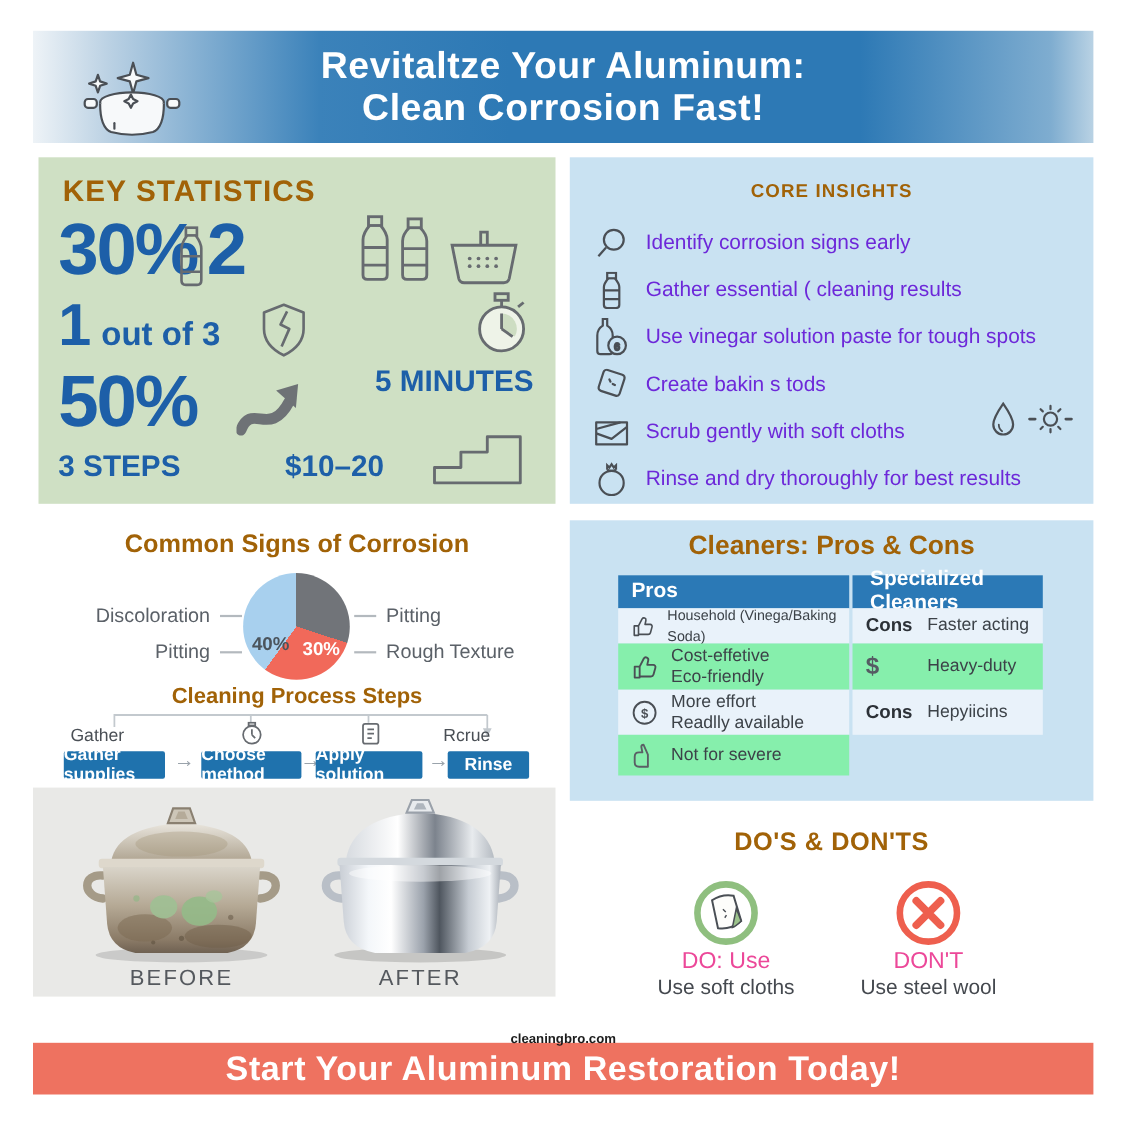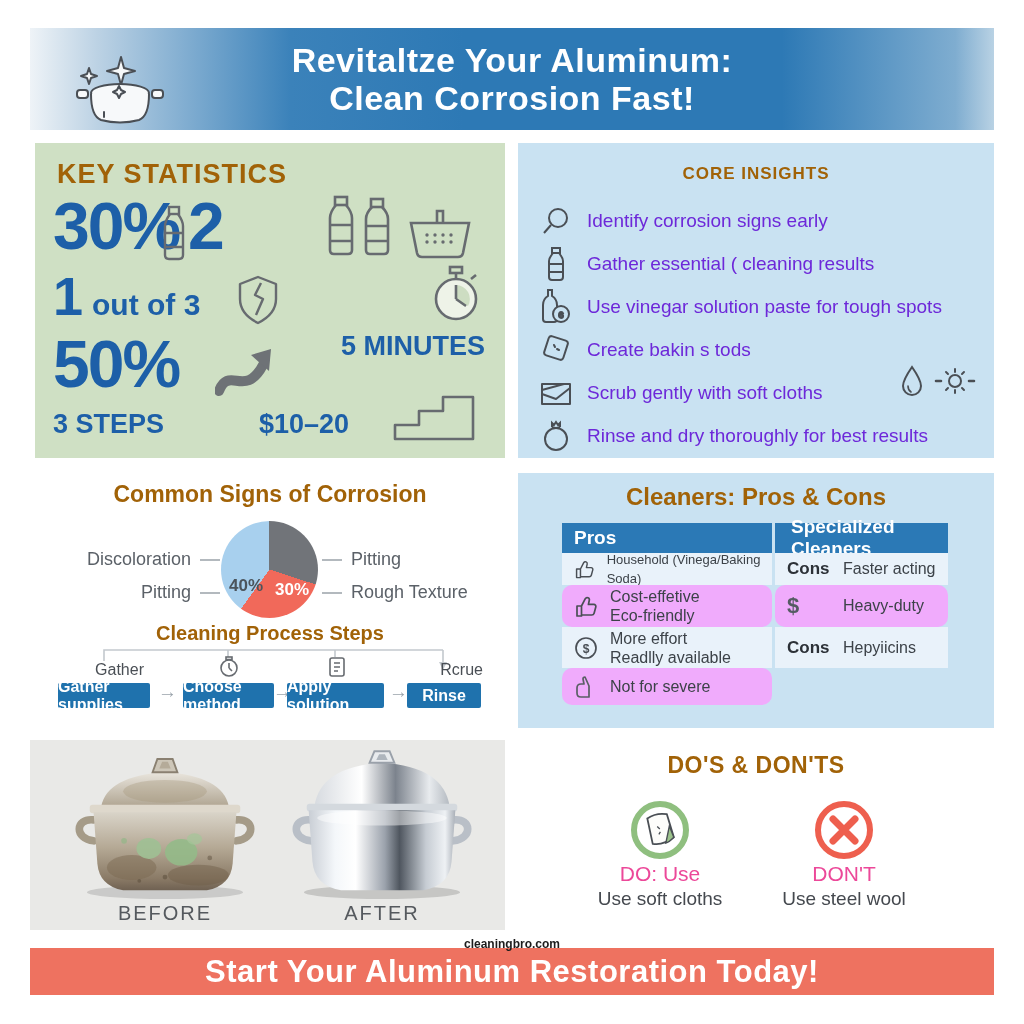--- a/index.html
+++ b/index.html
@@ -11,21 +11,21 @@
   
   .header{position:absolute;left:30px;top:28px;width:964px;height:102px;
     background:linear-gradient(90deg,#eef3f7 0%,#bcd2e4 7%,#3b82ba 27%,#2d79b5 45%,#2d79b5 78%,#7fadd0 96%,#b9d2e4 100%);}
   .header-title{position:absolute;left:0;top:13px;width:100%;text-align:center;color:#fff;
     font-size:34px;font-weight:800;line-height:38px;letter-spacing:.5px;}
 
   
   .panel-green{position:absolute;left:35px;top:143px;width:470px;height:315px;background:#cfe0c4;}
   .panel-blue-top{position:absolute;left:518px;top:143px;width:476px;height:315px;background:#c9e2f2;}
   .panel-blue-mid{position:absolute;left:518px;top:473px;width:476px;height:255px;background:#c9e2f2;}
-  .panel-gray{position:absolute;left:30px;top:740px;width:475px;height:190px;background:#e9e9e7;}
+  .panel-gray{position:absolute;left:30px;top:716px;width:475px;height:190px;background:#e9e9e7;}
 
   .blue-head{color:#a16207;font-weight:700;}
 
   
   .ks-title{left:22px;top:16px;font-size:27px;letter-spacing:1px;}
   .stat-big{font-weight:800;color:#1d5fa8;letter-spacing:-2px;font-size:66px;line-height:1;}
   .stat-med{font-weight:800;color:#1d5fa8;font-size:27px;line-height:1;}
   .ks-row1{left:18px;top:126px;display:flex;align-items:baseline;gap:10px;}
   .ks-1{font-weight:800;color:#1d5fa8;font-size:54px;line-height:1;letter-spacing:-1px;}
   .ks-1b{font-weight:800;color:#1d5fa8;font-size:30px;}
@@ -38,35 +38,35 @@
   .ci-text{font-size:19px;color:#6d28d9;}
 
   
   .signs-title{left:35px;top:481px;width:470px;text-align:center;font-size:23px;}
   .pie{left:221px;top:521px;width:97px;height:97px;border-radius:50%;}
   .pie-label{font-size:17px;font-weight:700;transform:translate(-50%,-50%);}
   .callout{display:flex;align-items:center;gap:9px;font-size:18px;color:#5b6168;}
   .dash{width:20px;height:2px;background:#b3b9be;flex:0 0 20px;}
 
   .process-title{left:35px;top:622px;width:470px;text-align:center;font-size:20px;}
-  .flow-label{font-size:16px;color:#4a4f55;text-align:right;}
+  .flow-label{font-size:16px;color:#4a4f55;text-align:left;}
   .step-box{position:absolute;top:683px;height:25px;background:#1f72ad;color:#fff;
     display:flex;align-items:center;justify-content:center;font-size:16px;font-weight:700;border-radius:2px;}
   .flow-arrow{position:absolute;top:681px;font-size:19px;color:#9aa3ab;font-weight:700;}
 
   
   .ct-title{left:518px;top:483px;width:476px;text-align:center;font-size:24px;}
   .table{position:absolute;left:562px;top:523px;width:386px;}
   .trow{display:flex;gap:3px;}
   .tcell-l{width:210px;flex:0 0 210px;display:flex;align-items:center;gap:12px;padding-left:12px;box-sizing:border-box;}
   .tcell-r{width:173px;flex:0 0 173px;display:flex;align-items:center;gap:10px;padding-left:12px;box-sizing:border-box;}
   .thead .tcell-l,.thead .tcell-r{background:#2b79b6;color:#fff;font-weight:800;font-size:19px;height:30px;}
   .thead .tcell-r{justify-content:center;padding-left:16px;}
   .row-a .tcell-l,.row-a .tcell-r{background:#e9f2fa;}
-  .row-b .tcell-l,.row-b .tcell-r{background:#f0abfc;border-radius:10px;}
+  .row-b .tcell-l,.row-b .tcell-r{background:#86efac;}
   .tl-text{font-size:16px;line-height:19px;color:#3c4248;}
   .tl-text.small{font-size:13px;}
   .tr-label{font-weight:800;color:#2c3137;font-size:17px;width:46px;flex:0 0 46px;}
   .tr-label.dollar{font-size:22px;color:#555b63;font-weight:700;}
   .tr-text{font-size:16px;color:#3c4248;}
 
   
   .ba-label{font-size:20px;color:#55595e;letter-spacing:2px;text-align:center;}
 
   

